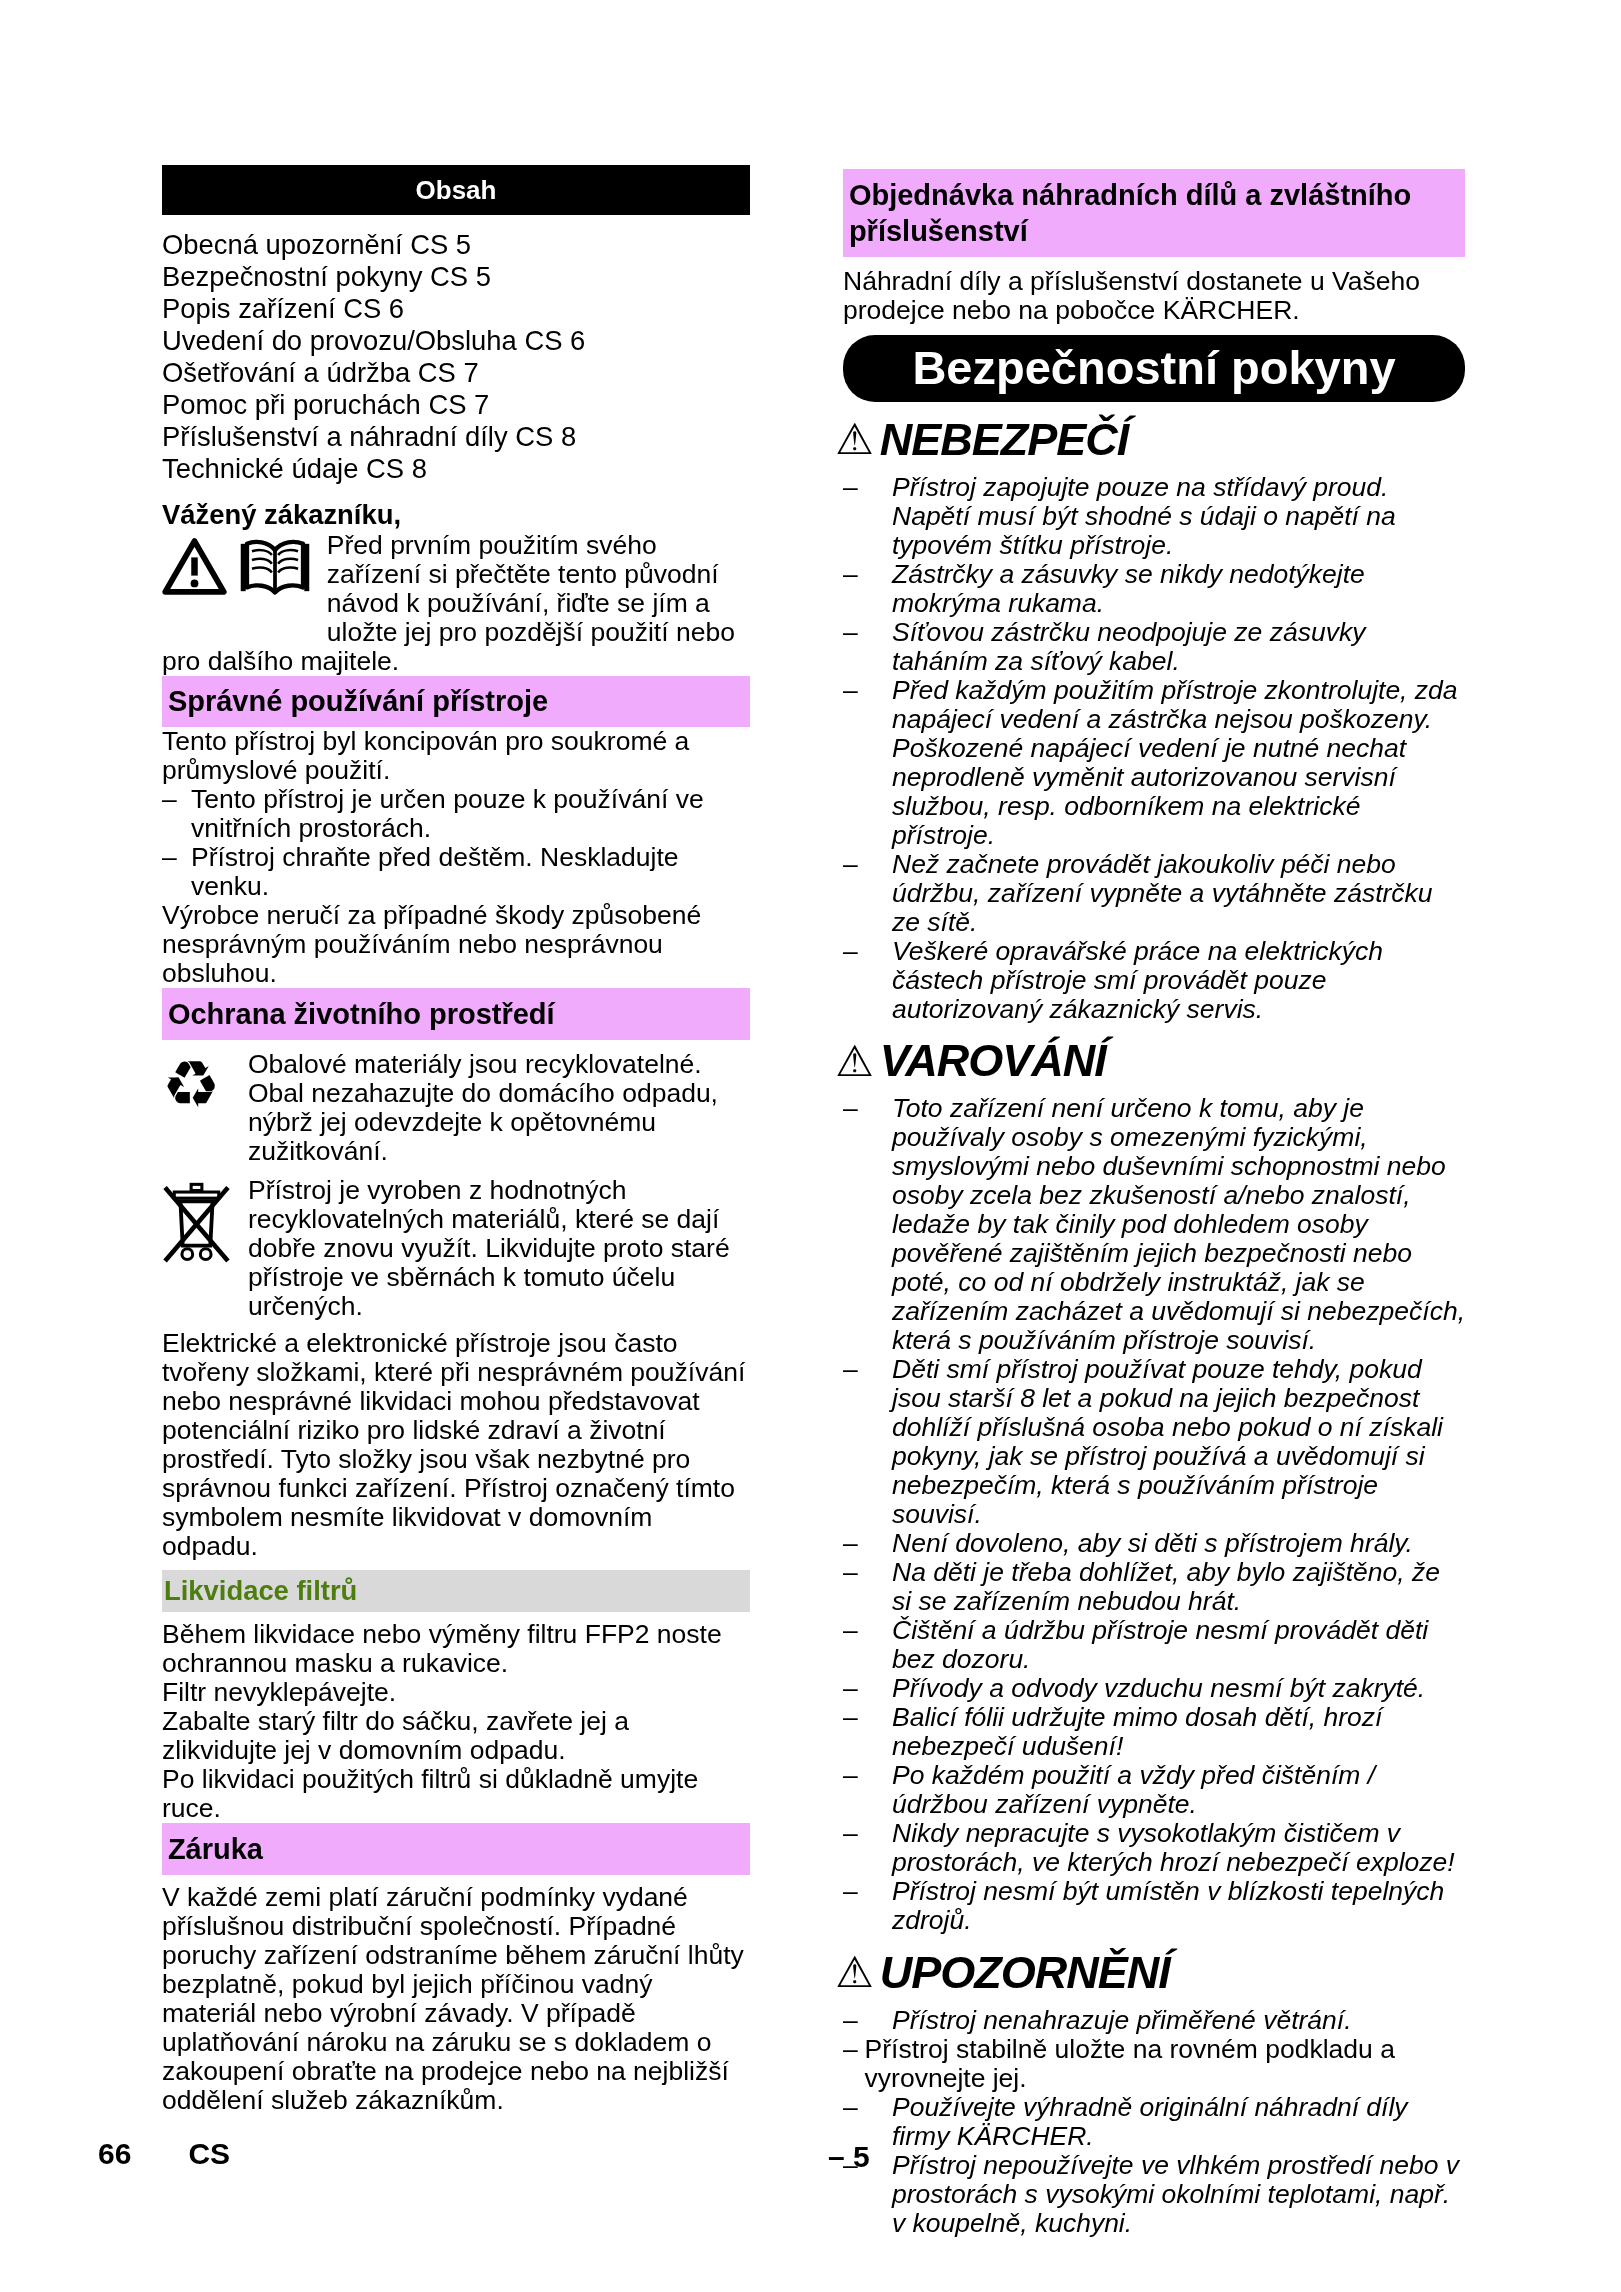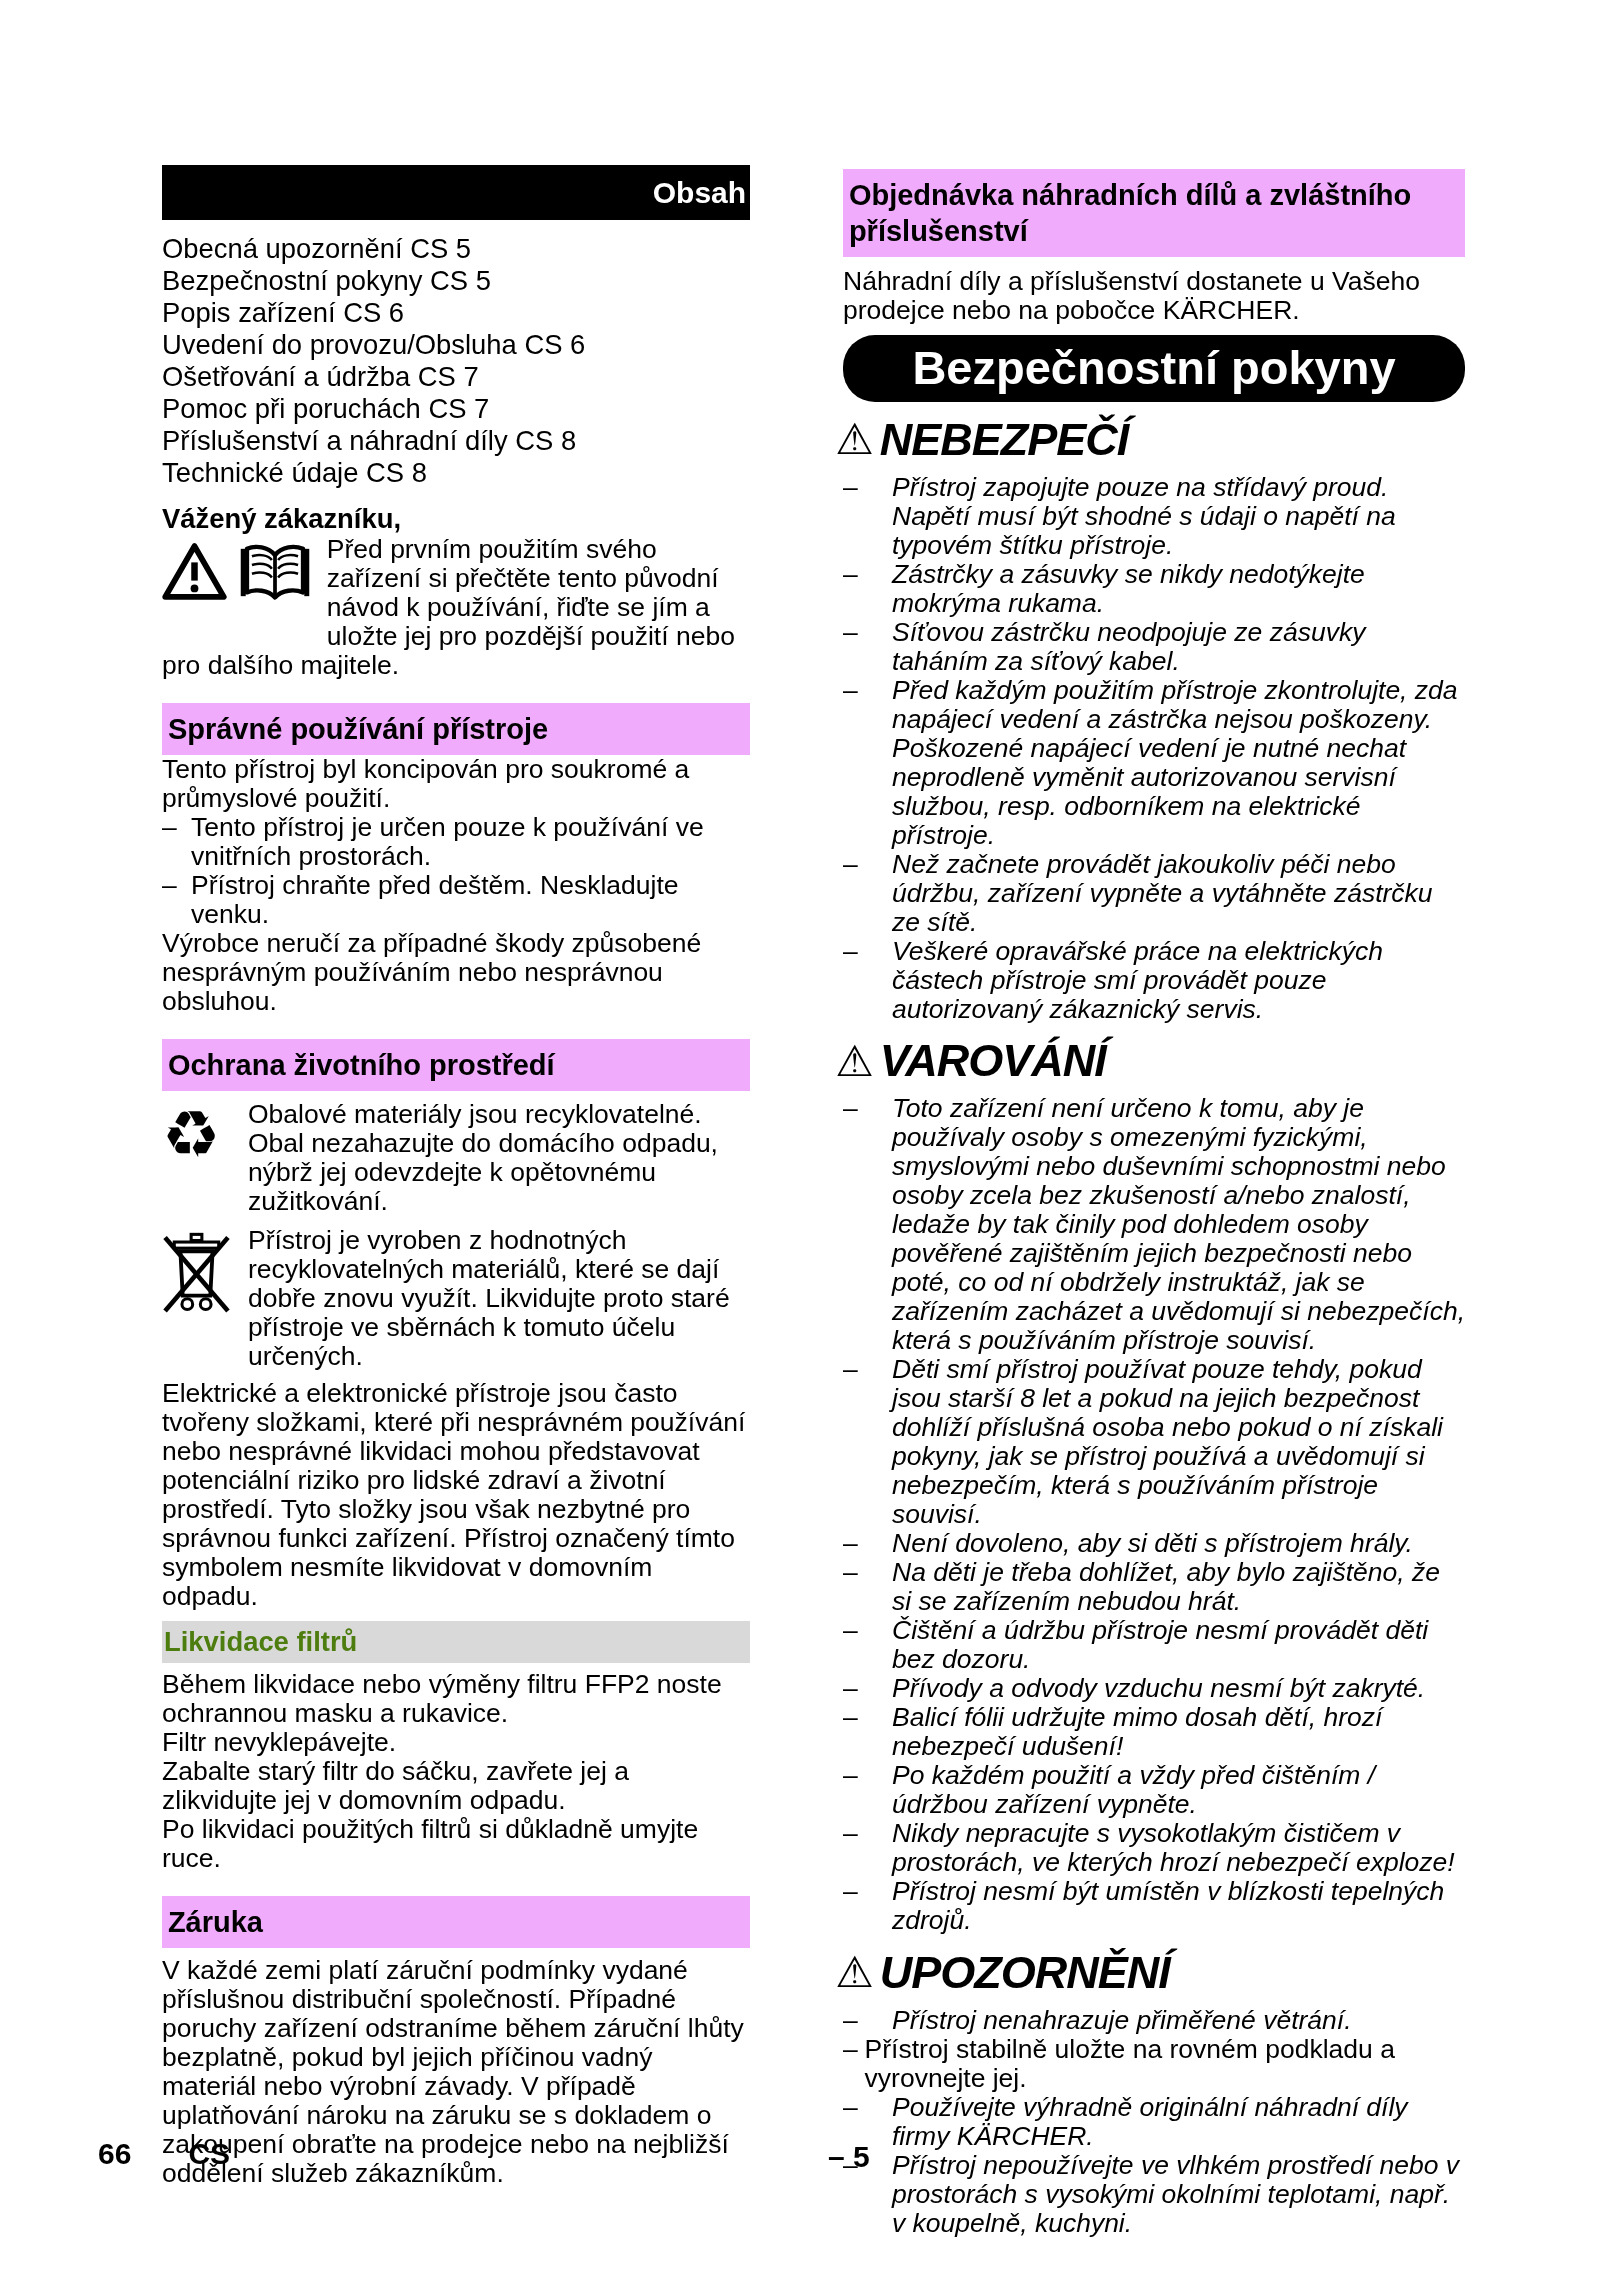--- a/index.html
+++ b/index.html
@@ -4,34 +4,34 @@
 <style>
   html,body{margin:0;padding:0;background:#e8e8e8;}
   .page{
     position:relative;width:1621px;height:2293px;background:#ffffff;
     font-family:"Liberation Sans",sans-serif;color:#000;overflow:hidden;
   }
   .col{position:absolute;}
   .col-left{left:162px;top:165px;width:588px;}
   .col-right{left:843px;top:169px;width:622px;}
 
-  .bar-black{background:#000;color:#fff;font-weight:bold;font-size:30px;
-    text-align:right;padding:10.8px 3.9px;line-height:1.1;}
+  .bar-black{background:#000;color:#fff;font-weight:bold;font-size:26px;
+    text-align:center;padding:10.8px 3.9px;line-height:1.1;}
   .bar-big{background:#000;color:#fff;font-weight:bold;font-size:47px;
     text-align:center;padding:7.8px 3.9px;line-height:1.1;border-radius:32px;}
   .bar-gray{background:#f0abfc;color:#000;font-weight:bold;font-size:29px;
     padding:7.8px 5.9px;line-height:1.25;}
   .bar-sub{background:#d9d9d9;color:#4d7c0f;font-weight:bold;font-size:27.4px;
     text-align:left;padding:4.9px 3.9px 4.9px 2px;}
 
   .body-txt{font-size:26.5px;line-height:29px;}
   .toc{font-size:27.4px;line-height:32px;margin-top:13.7px;}
   .toc-item{white-space:nowrap;}
 
-  .mt8{margin-top:7.8px;}.mt10{margin-top:9.8px;}.mt12{margin-top:23px;}.mt18{margin-top:17.6px;}
+  .mt8{margin-top:7.8px;}.mt10{margin-top:9.8px;}.mt12{margin-top:0;}.mt18{margin-top:17.6px;}
 
   .salutation{font-weight:bold;font-size:27.4px;line-height:32px;margin-top:13.7px;}
   .intro-icons{float:left;width:155px;height:98px;margin:5.9px 9.8px 2px 0;
     display:flex;align-items:flex-start;gap:9.8px;}
   .intro-wrap{overflow:visible;}
   .clear{clear:both;}
 
   .dash-item{display:flex;}
   .dash-item .dash{flex:0 0 29px;}
   .dash-item .txt{flex:1;}

